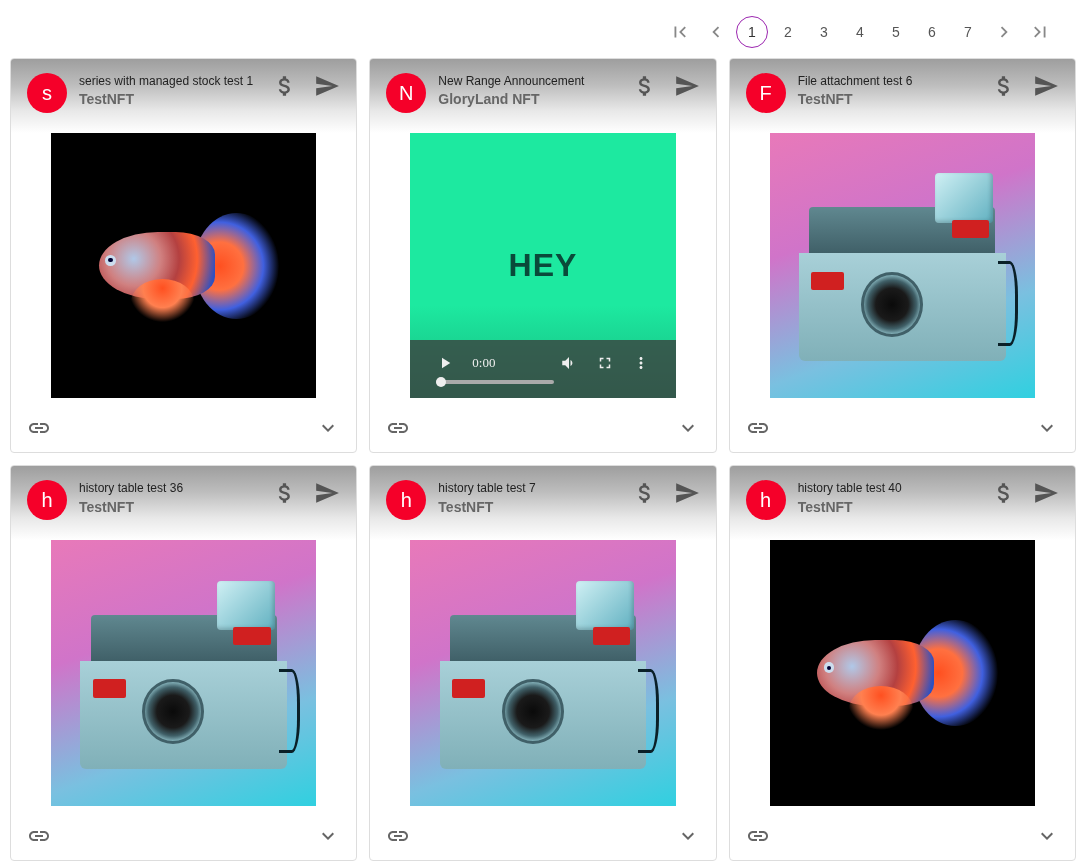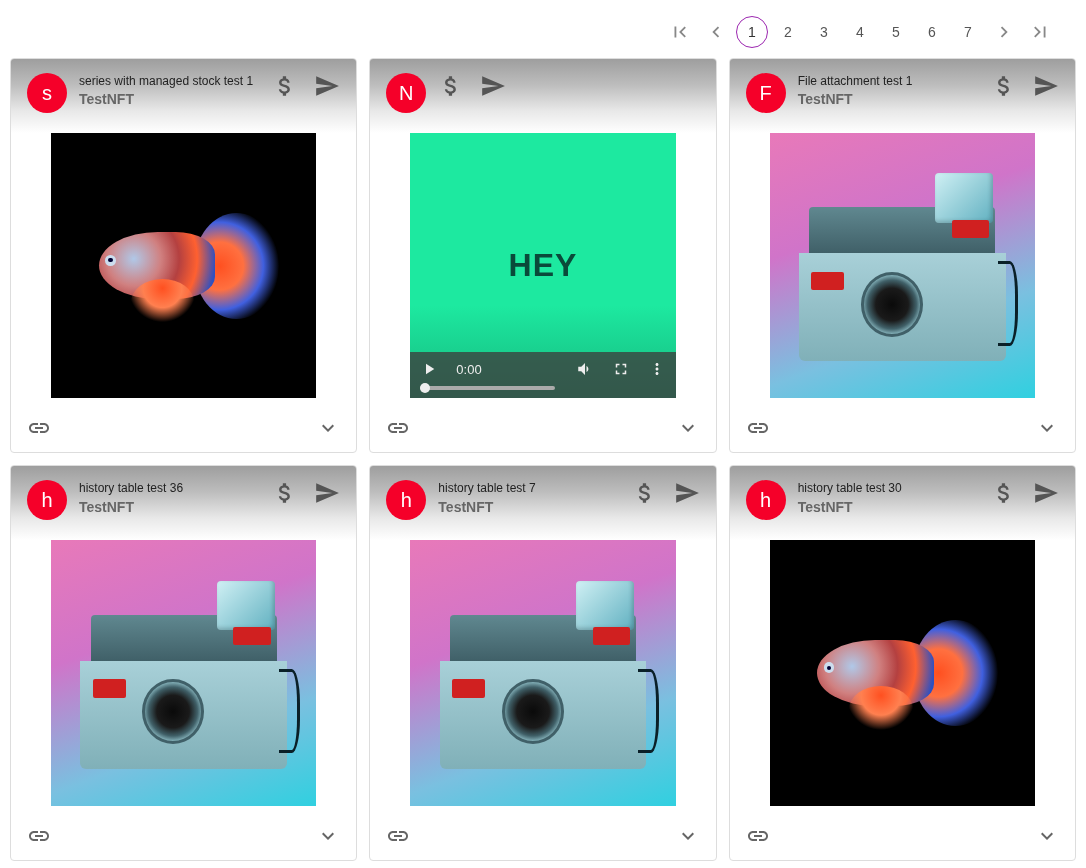--- a/index.html
+++ b/index.html
@@ -43,21 +43,21 @@
 .cam-cube { position:absolute; top:-22%; right:6%; width:28%; height:32%; background: linear-gradient(135deg,#d0f0f4,#60b0c0); border-radius:4px; box-shadow: inset -2px -2px 4px rgba(0,0,0,0.2); }
 .cam-body { position:absolute; top:30%; left:0; width:100%; height:70%; background: linear-gradient(#a8d0d8, #80b0b8); border-radius: 0 0 6px 6px; }
 .cam-lens { position:absolute; top:42%; left:30%; width:30%; height:42%; border-radius:50%; background: radial-gradient(circle, #0a0a0a 0%, #1a1a1a 40%, #406068 60%, #90c0c8 75%); border:3px solid #406068; }
 .cam-label { position:absolute; top:42%; left:6%; width:16%; height:12%; background:#d02020; border-radius:2px; }
 .cam-badge { position:absolute; top:8%; right:8%; width:18%; height:12%; background:#d02020; border-radius:2px; }
 .cam-strap { position:absolute; top:35%; right:-6%; width:10%; height:55%; border:3px solid #0a2028; border-left:none; border-radius: 0 40% 40% 0; }
 
 
 .video-box { background: linear-gradient(#1de9a0 0%, #1de9a0 65%, #15b87e 100%); display:flex; align-items:center; justify-content:center; position:relative; }
 .video-word { font-family: Impact, 'Arial Black', sans-serif; font-size: 32px; font-weight: 900; color: #0a4a3a; letter-spacing: 1px; }
-.video-ctrl { position:absolute; bottom:0; left:0; right:0; height:46px; background: rgba(60,60,60,0.78); display:flex; flex-direction:column; justify-content:center; padding: 6px 10px; gap:8px; }
+.video-ctrl { position:absolute; bottom:0; left:0; right:0; height:58px; background: rgba(60,60,60,0.78); display:flex; flex-direction:column; justify-content:center; padding: 6px 26px; gap:8px;font-family:Liberation Serif, serif; }
 .vc-row { display:flex; align-items:center; gap:18px; color:#eee; font-size:13px; }
 .vc-row .spacer { flex:1; }
 .vc-row svg { width:18px; height:18px; fill:#eee; cursor:pointer; }
 .vc-prog { height:4px; width:55%; background:#aaa; border-radius:2px; position:relative; }
 .vc-prog::after { content:""; position:absolute; left:0; top:-3px; width:10px; height:10px; background:#eee; border-radius:50%; }
 
 .card-footer { display: flex; align-items: center; justify-content: space-between; padding: 12px 16px; }
 .foot-btn { color: #666; cursor:pointer; }
 .foot-btn svg { width:24px; height:24px; fill: currentColor; display:block; }
 </style>
@@ -133,20 +133,24 @@
           </svg>
         </span>
     </div>
   </div>
 
   <div class="card">
     <div class="card-header">
       <div class="avatar">
           <span>N</span>
         </div>
+      <div class="header-text">
+        <div class="card-title">New Range Announcement</div>
+        <div class="card-sub">GloryLand NFT</div>
+      </div>
       <div class="header-actions">
         <span class="hact">
             <svg viewBox="0 0 24 24">
               <path d="M11.8 10.9c-2.27-.59-3-1.2-3-2.15 0-1.09 1.01-1.85 2.7-1.85 1.78 0 2.44.85 2.5 2.1h2.21c-.07-1.72-1.12-3.3-3.21-3.81V3h-3v2.16c-1.94.42-3.5 1.68-3.5 3.61 0 2.31 1.91 3.46 4.7 4.13 2.5.6 3 1.48 3 2.41 0 .69-.49 1.79-2.7 1.79-2.06 0-2.87-.92-2.98-2.1h-2.2c.12 2.19 1.76 3.42 3.68 3.83V21h3v-2.15c1.95-.37 3.5-1.5 3.5-3.55 0-2.84-2.43-3.81-4.7-4.4z"></path>
             </svg>
           </span>
         <span class="hact">
             <svg viewBox="0 0 24 24">
               <path d="M2.01 21L23 12 2.01 3 2 10l15 2-15 2z"></path>
             </svg>
@@ -190,21 +194,21 @@
         </span>
     </div>
   </div>
 
   <div class="card">
     <div class="card-header">
       <div class="avatar">
           <span>F</span>
         </div>
       <div class="header-text">
-        <div class="card-title">File attachment test 1</div>
+        <div class="card-title">File attachment test 6</div>
         <div class="card-sub">TestNFT</div>
       </div>
       <div class="header-actions">
         <span class="hact">
             <svg viewBox="0 0 24 24">
               <path d="M11.8 10.9c-2.27-.59-3-1.2-3-2.15 0-1.09 1.01-1.85 2.7-1.85 1.78 0 2.44.85 2.5 2.1h2.21c-.07-1.72-1.12-3.3-3.21-3.81V3h-3v2.16c-1.94.42-3.5 1.68-3.5 3.61 0 2.31 1.91 3.46 4.7 4.13 2.5.6 3 1.48 3 2.41 0 .69-.49 1.79-2.7 1.79-2.06 0-2.87-.92-2.98-2.1h-2.2c.12 2.19 1.76 3.42 3.68 3.83V21h3v-2.15c1.95-.37 3.5-1.5 3.5-3.55 0-2.84-2.43-3.81-4.7-4.4z"></path>
             </svg>
           </span>
         <span class="hact">
             <svg viewBox="0 0 24 24">
@@ -337,21 +341,21 @@
         </span>
     </div>
   </div>
 
   <div class="card">
     <div class="card-header">
       <div class="avatar">
           <span>h</span>
         </div>
       <div class="header-text">
-        <div class="card-title">history table test 30</div>
+        <div class="card-title">history table test 40</div>
         <div class="card-sub">TestNFT</div>
       </div>
       <div class="header-actions">
         <span class="hact">
             <svg viewBox="0 0 24 24">
               <path d="M11.8 10.9c-2.27-.59-3-1.2-3-2.15 0-1.09 1.01-1.85 2.7-1.85 1.78 0 2.44.85 2.5 2.1h2.21c-.07-1.72-1.12-3.3-3.21-3.81V3h-3v2.16c-1.94.42-3.5 1.68-3.5 3.61 0 2.31 1.91 3.46 4.7 4.13 2.5.6 3 1.48 3 2.41 0 .69-.49 1.79-2.7 1.79-2.06 0-2.87-.92-2.98-2.1h-2.2c.12 2.19 1.76 3.42 3.68 3.83V21h3v-2.15c1.95-.37 3.5-1.5 3.5-3.55 0-2.84-2.43-3.81-4.7-4.4z"></path>
             </svg>
           </span>
         <span class="hact">
             <svg viewBox="0 0 24 24">

